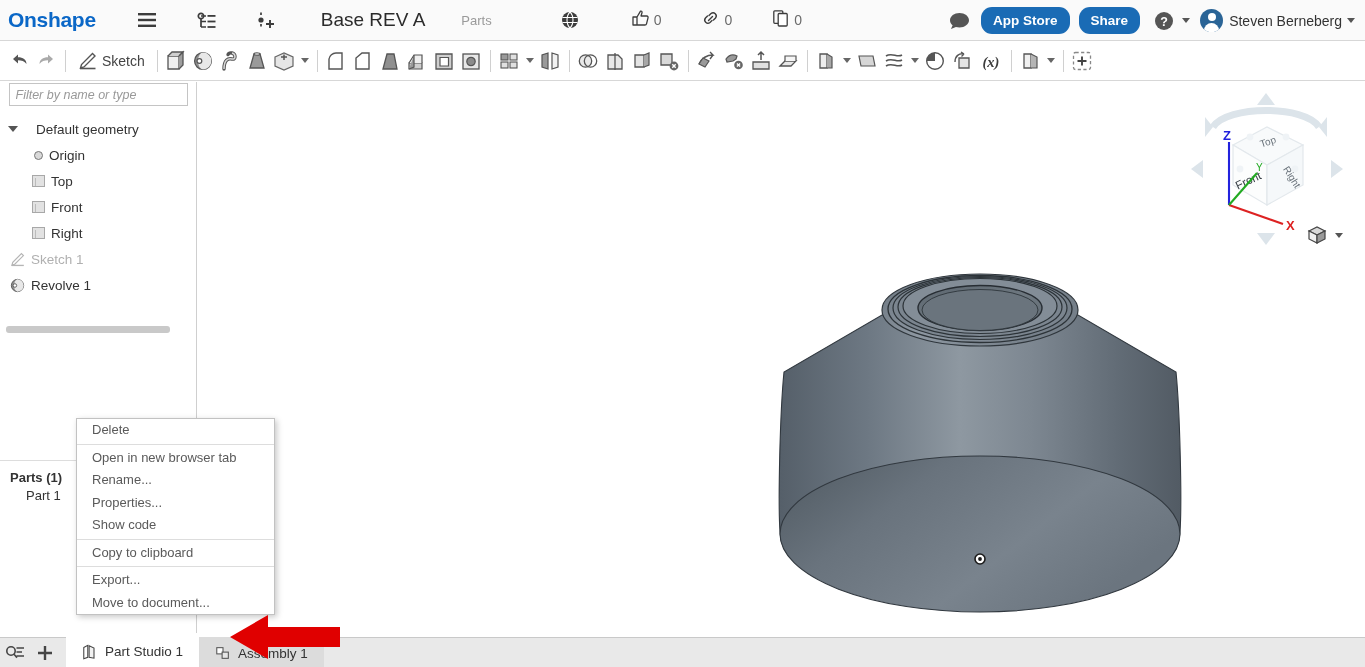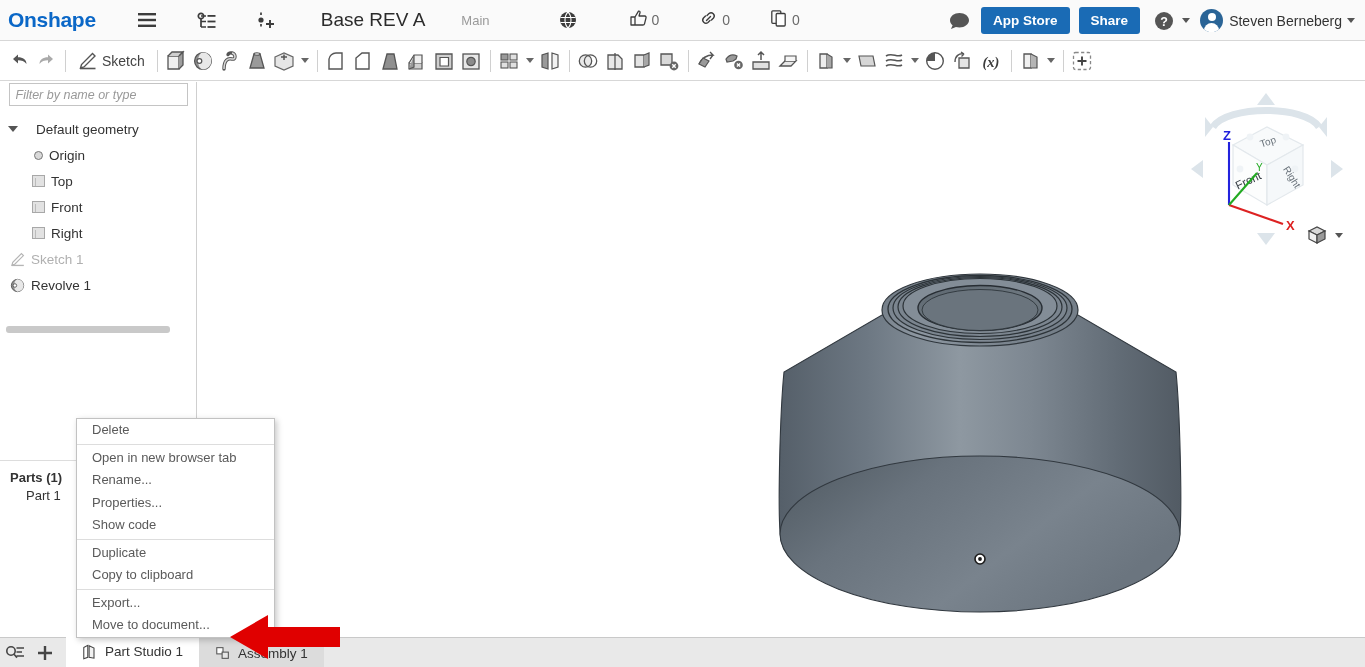--- a/index.html
+++ b/index.html
@@ -33,21 +33,21 @@
   .hdr-counter {
     display: flex; align-items: center; margin-left: 14px;
     color: #3c3c3c; cursor: pointer;
   }
   .hdr-counter .cnum { font-size: 14px; color: #6a6a6a; margin-left: 5px; }
   .hdr-right {
     position: absolute; right: 6px; top: 0; height: 41px;
     display: flex; align-items: center;
   }
   .btn-blue {
-    background: #1a6bb5; color: #fff; border: none; border-radius: 3px;
+    background: #1a6bb5; color: #fff; border: none; border-radius: 11px;
     font-size: 13.5px; font-family: inherit; font-weight: bold;
     padding: 6px 12px; margin-left: 9px; cursor: pointer; text-align: center;
   }
   .user-name { font-size: 14px; color: #333; margin-left: 6px; }
   .avatar {
     width: 23px; height: 23px; border-radius: 50%;
     background: #2a6496; margin-left: 10px; position: relative; overflow: hidden;
   }
   .avatar::before {
     content: ""; position: absolute; width: 8px; height: 8px;
@@ -220,21 +220,21 @@
     </div>
     <div class="hdr-icon">
       <svg width="19" height="17" viewBox="0 0 19 17">
         <circle cx="4" cy="8" r="2.6" fill="#3c3c3c"></circle>
         <path d="M4 0.5 L4 4 M4 12 L4 16" stroke="#3c3c3c" stroke-width="1.7" stroke-dasharray="2.4 2"></path>
         <path d="M13 8 L13 16 M9 12 L17 12" stroke="#3c3c3c" stroke-width="1.9"></path>
       </svg>
     </div>
 
     <div class="doc-title">Base REV A</div>
-    <div class="doc-branch">Main</div>
+    <div class="doc-branch">Parts</div>
 
     <div class="hdr-icon" style="margin-left:38px;">
       <svg width="18" height="18" viewBox="0 0 18 18">
         <circle cx="9" cy="9" r="8" fill="#3c3c3c"></circle>
         <path d="M9 1 C5 5 5 13 9 17 M9 1 C13 5 13 13 9 17 M1.4 6.5 L16.6 6.5 M1.4 11.5 L16.6 11.5" stroke="#fff" stroke-width="1.1" fill="none"></path>
       </svg>
     </div>
 
     <div class="hdr-counter" style="margin-left:22px;">
       <span>
@@ -681,21 +681,20 @@
   </div>
 
   <div class="ctx-menu">
     <div class="ctx-item">Delete</div>
     <div class="ctx-sep"></div>
     <div class="ctx-item">Open in new browser tab</div>
     <div class="ctx-item">Rename...</div>
     <div class="ctx-item">Properties...</div>
     <div class="ctx-item">Show code</div>
     <div class="ctx-sep"></div>
-    <div class="ctx-item">Duplicate</div>
     <div class="ctx-item">Copy to clipboard</div>
     <div class="ctx-sep"></div>
     <div class="ctx-item">Export...</div>
     <div class="ctx-item">Move to document...</div>
   </div>
 
   <div class="tabbar">
     <div class="tabbar-ic">
       <svg width="20" height="18" viewBox="0 0 20 18">
           <circle cx="6" cy="7" r="4.2" fill="none" stroke="#444" stroke-width="1.6"></circle>

